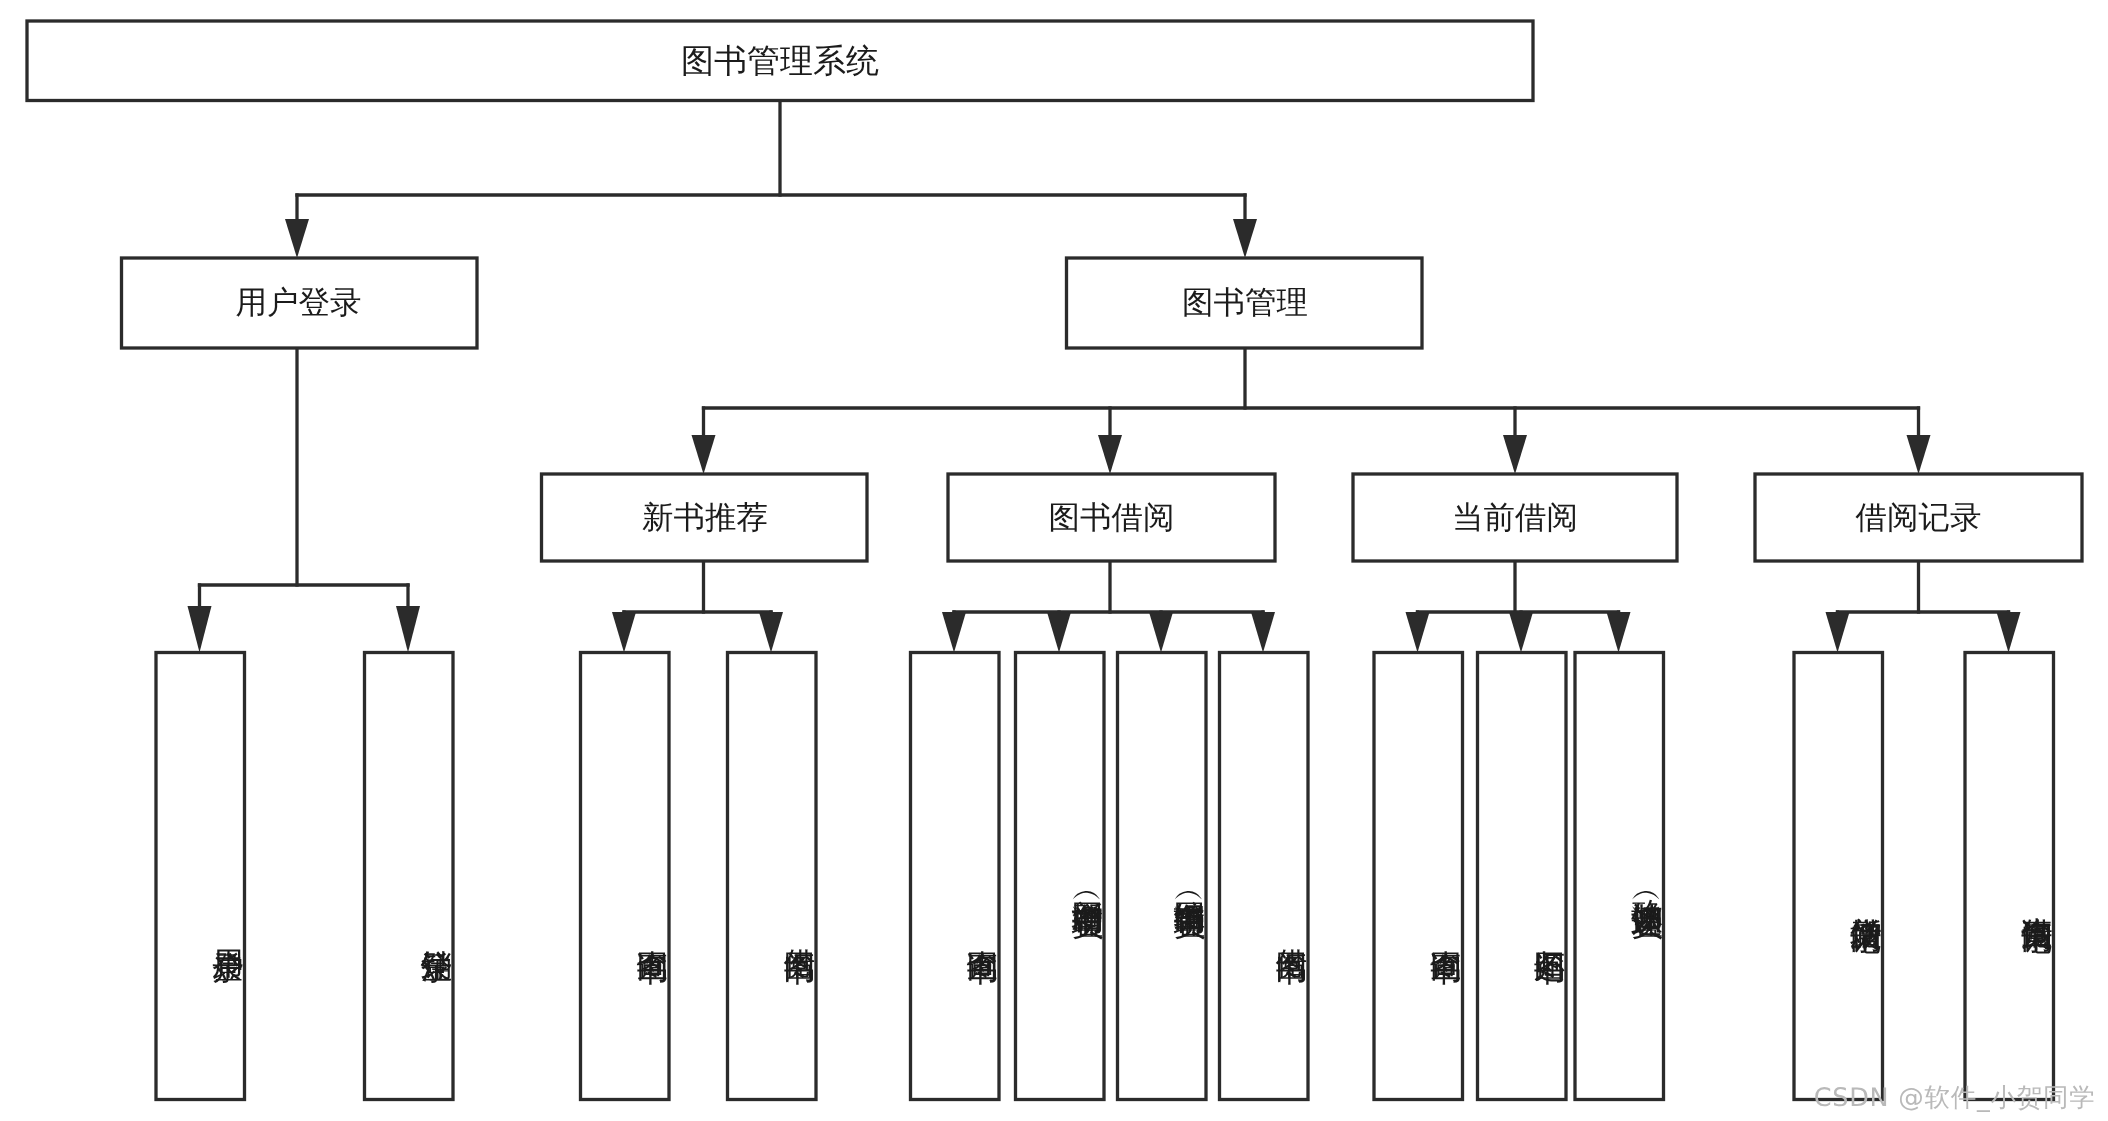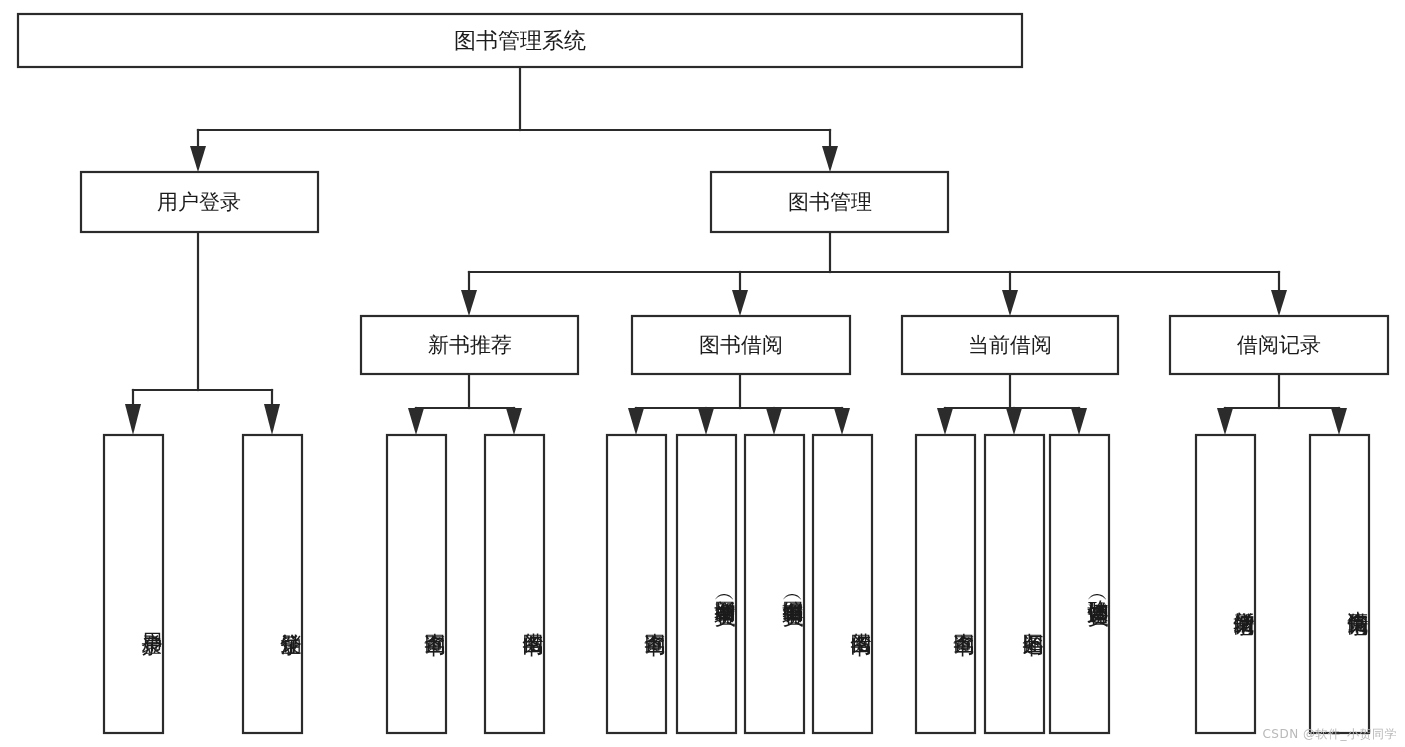--- a/index.html
+++ b/index.html
@@ -66,21 +66,21 @@
     display: flex;
     align-items: flex-start;
     justify-content: center;
     pointer-events: none;
   }
   #watermark {
     position: absolute;
     right: 8px;
     bottom: 4px;
     font-family: "DejaVu Sans", "Liberation Sans", sans-serif;
-    font-size: 12px;
+    font-size: 17px;
     color: #b9b9b9;
     letter-spacing: 0.5px;
     white-space: nowrap;
   }
 </style>
 </head>
 <body>
 
 <div id="diagram-root">
 

